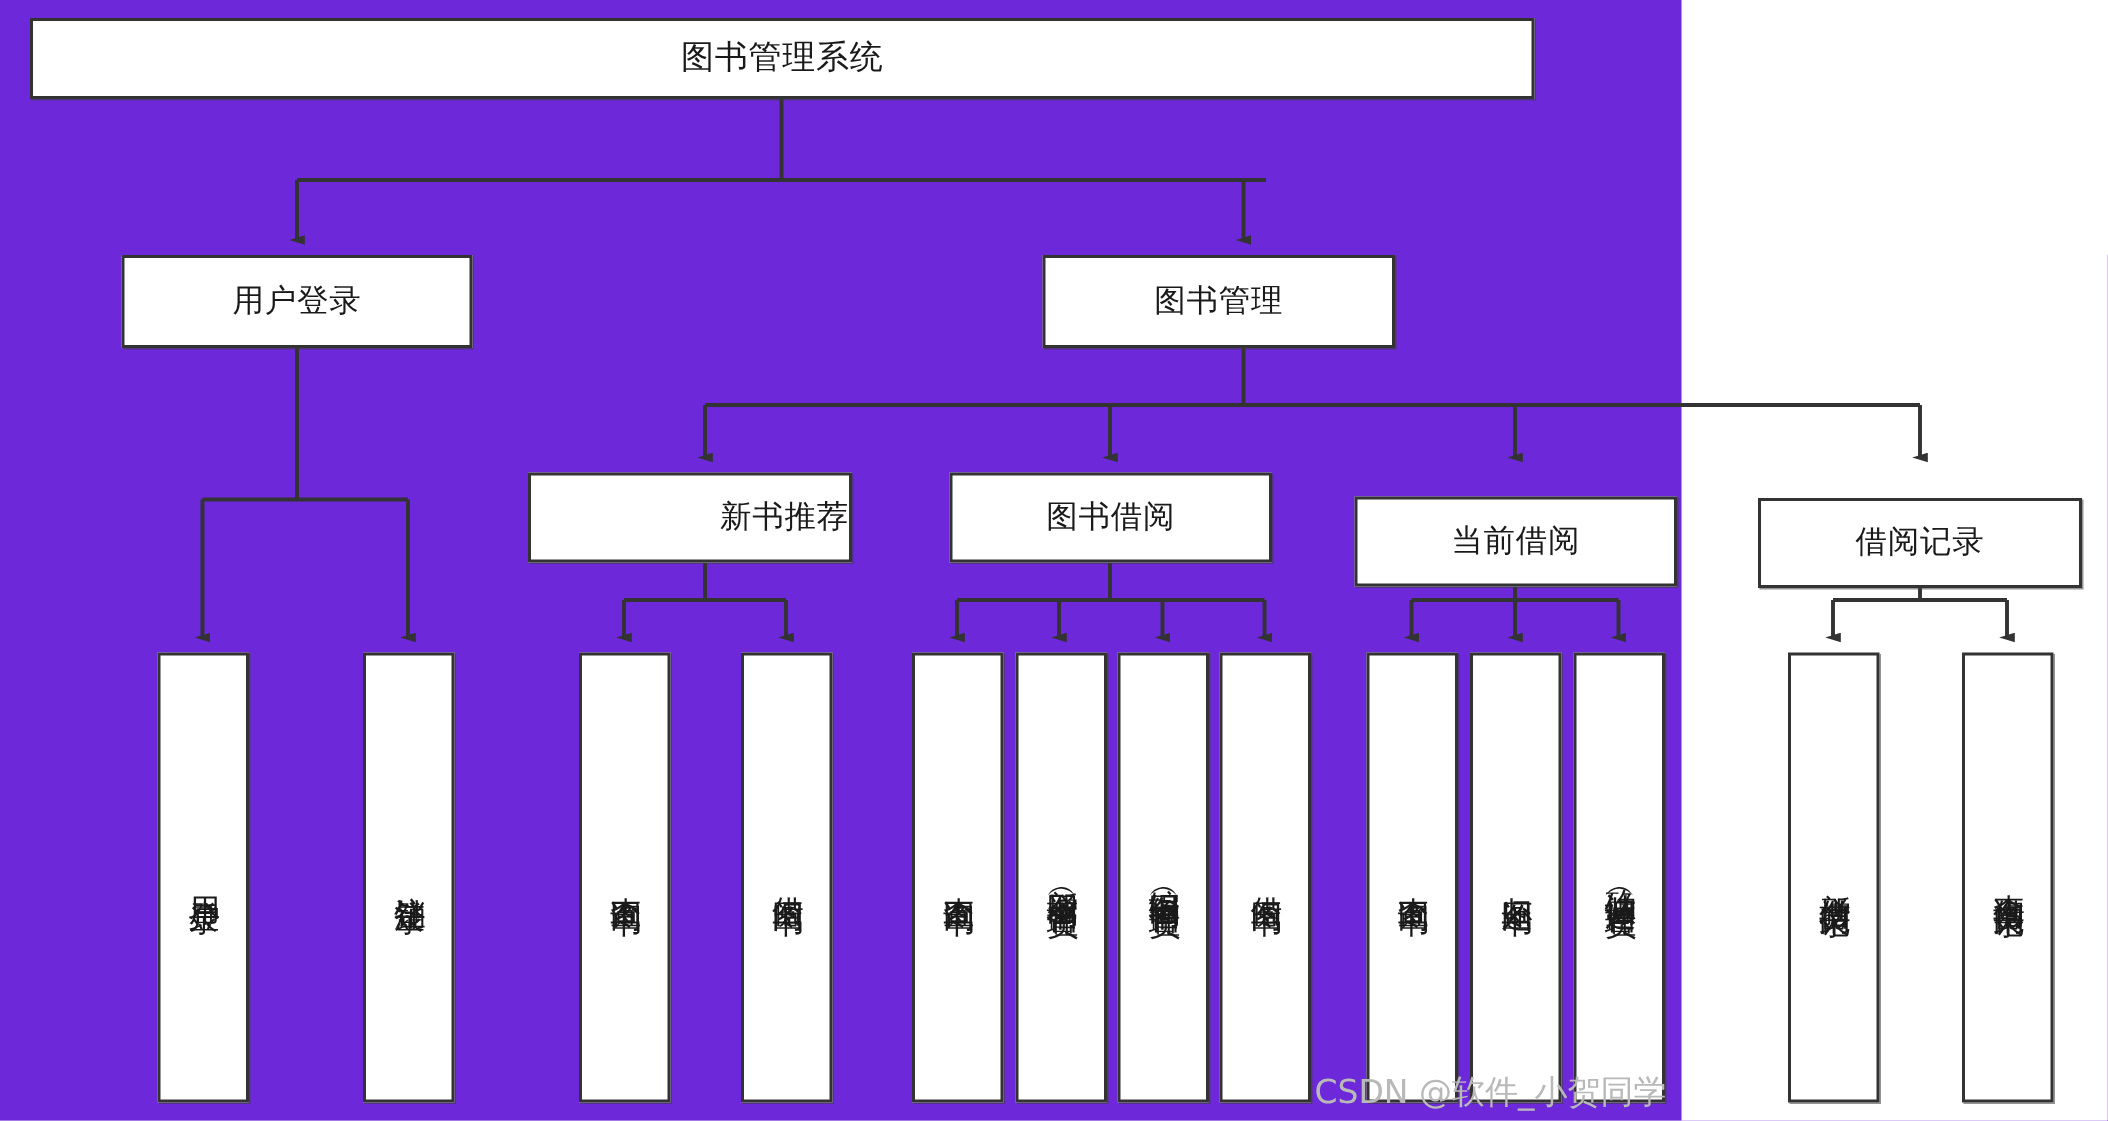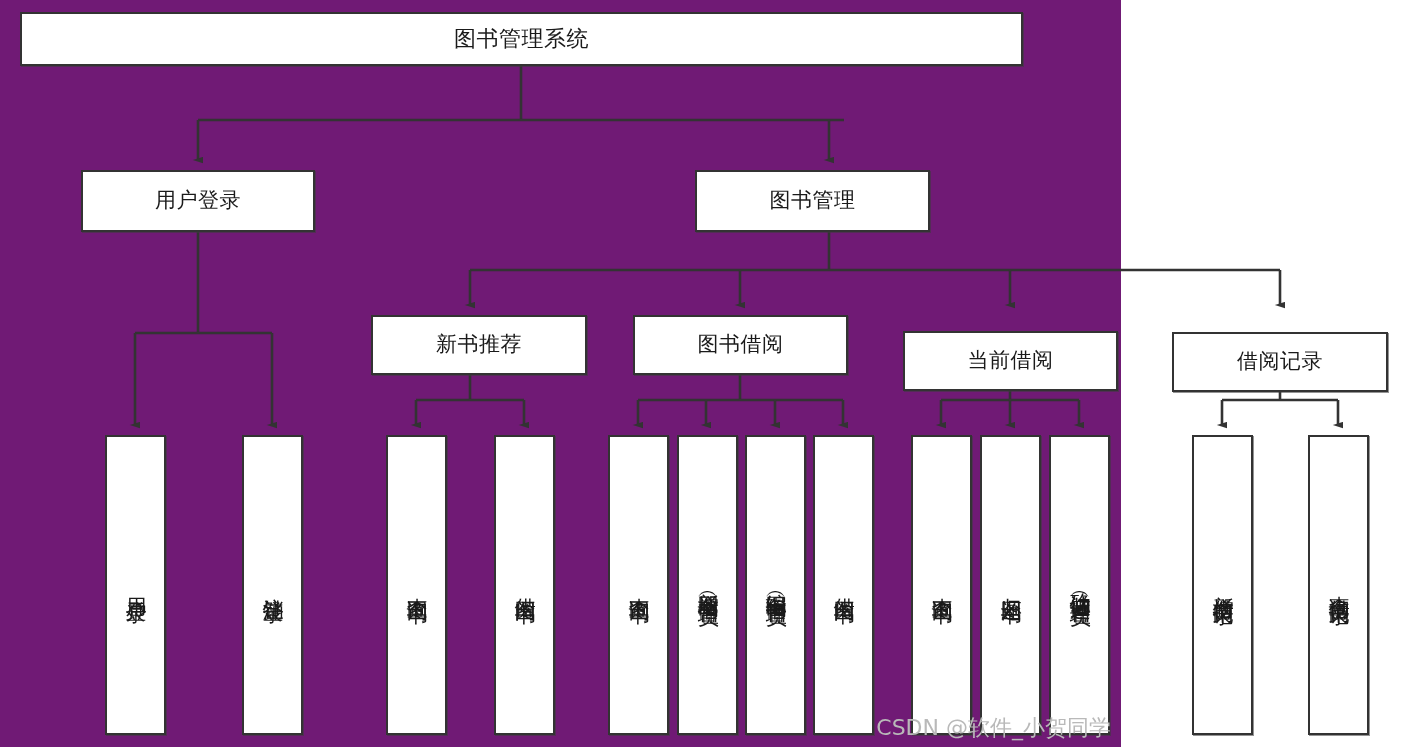--- a/index.html
+++ b/index.html
@@ -1,21 +1,21 @@
 <!DOCTYPE html>
 <html><head>
 <meta charset="utf-8">
 <title>图书管理系统 功能结构图</title>
 <style>
   html,body{margin:0;padding:0;background:#ffffff;}
   body{
     font-family:"DejaVu Sans","Liberation Sans",sans-serif;
     width:1405px;height:747px;overflow:hidden;position:relative;
   }
-  #diagram-root{position:relative;width:1121px;height:747px;background:#701a75;}
+  #diagram-root{position:relative;width:1121px;height:747px;background:#6d28d9;}
   svg#tree-svg{position:absolute;left:0;top:0;width:1405px;height:747px;display:block;}
   .node-box{
     position:absolute;background:#ffffff;border:2px solid #333333;
     box-sizing:border-box;
     box-shadow:1px 1px 0 0 rgba(60,60,60,0.55);
   }
   .node-box.h-label{
     display:flex;align-items:center;justify-content:center;
   }
   .node-box.v-label{
@@ -97,21 +97,21 @@
   </div>
 
   <div class="node-box h-label" style="left:81px;top:170px;width:234px;height:62px;">
     <span class="label-h">用户登录</span>
   </div>
 
   <div class="node-box h-label" style="left:695px;top:170px;width:235px;height:62px;">
     <span class="label-h">图书管理</span>
   </div>
 
-  <div class="node-box h-label" style="left:371px;top:315px;width:216px;height:60px;">
+  <div class="node-box h-label" style="left:352px;top:315px;width:216px;height:60px;justify-content:flex-end;">
     <span class="label-h">新书推荐</span>
   </div>
 
   <div class="node-box h-label" style="left:633px;top:315px;width:215px;height:60px;">
     <span class="label-h">图书借阅</span>
   </div>
 
   <div class="node-box h-label" style="left:903px;top:315px;width:215px;height:60px;margin-top:16px;">
     <span class="label-h">当前借阅</span>
   </div>

